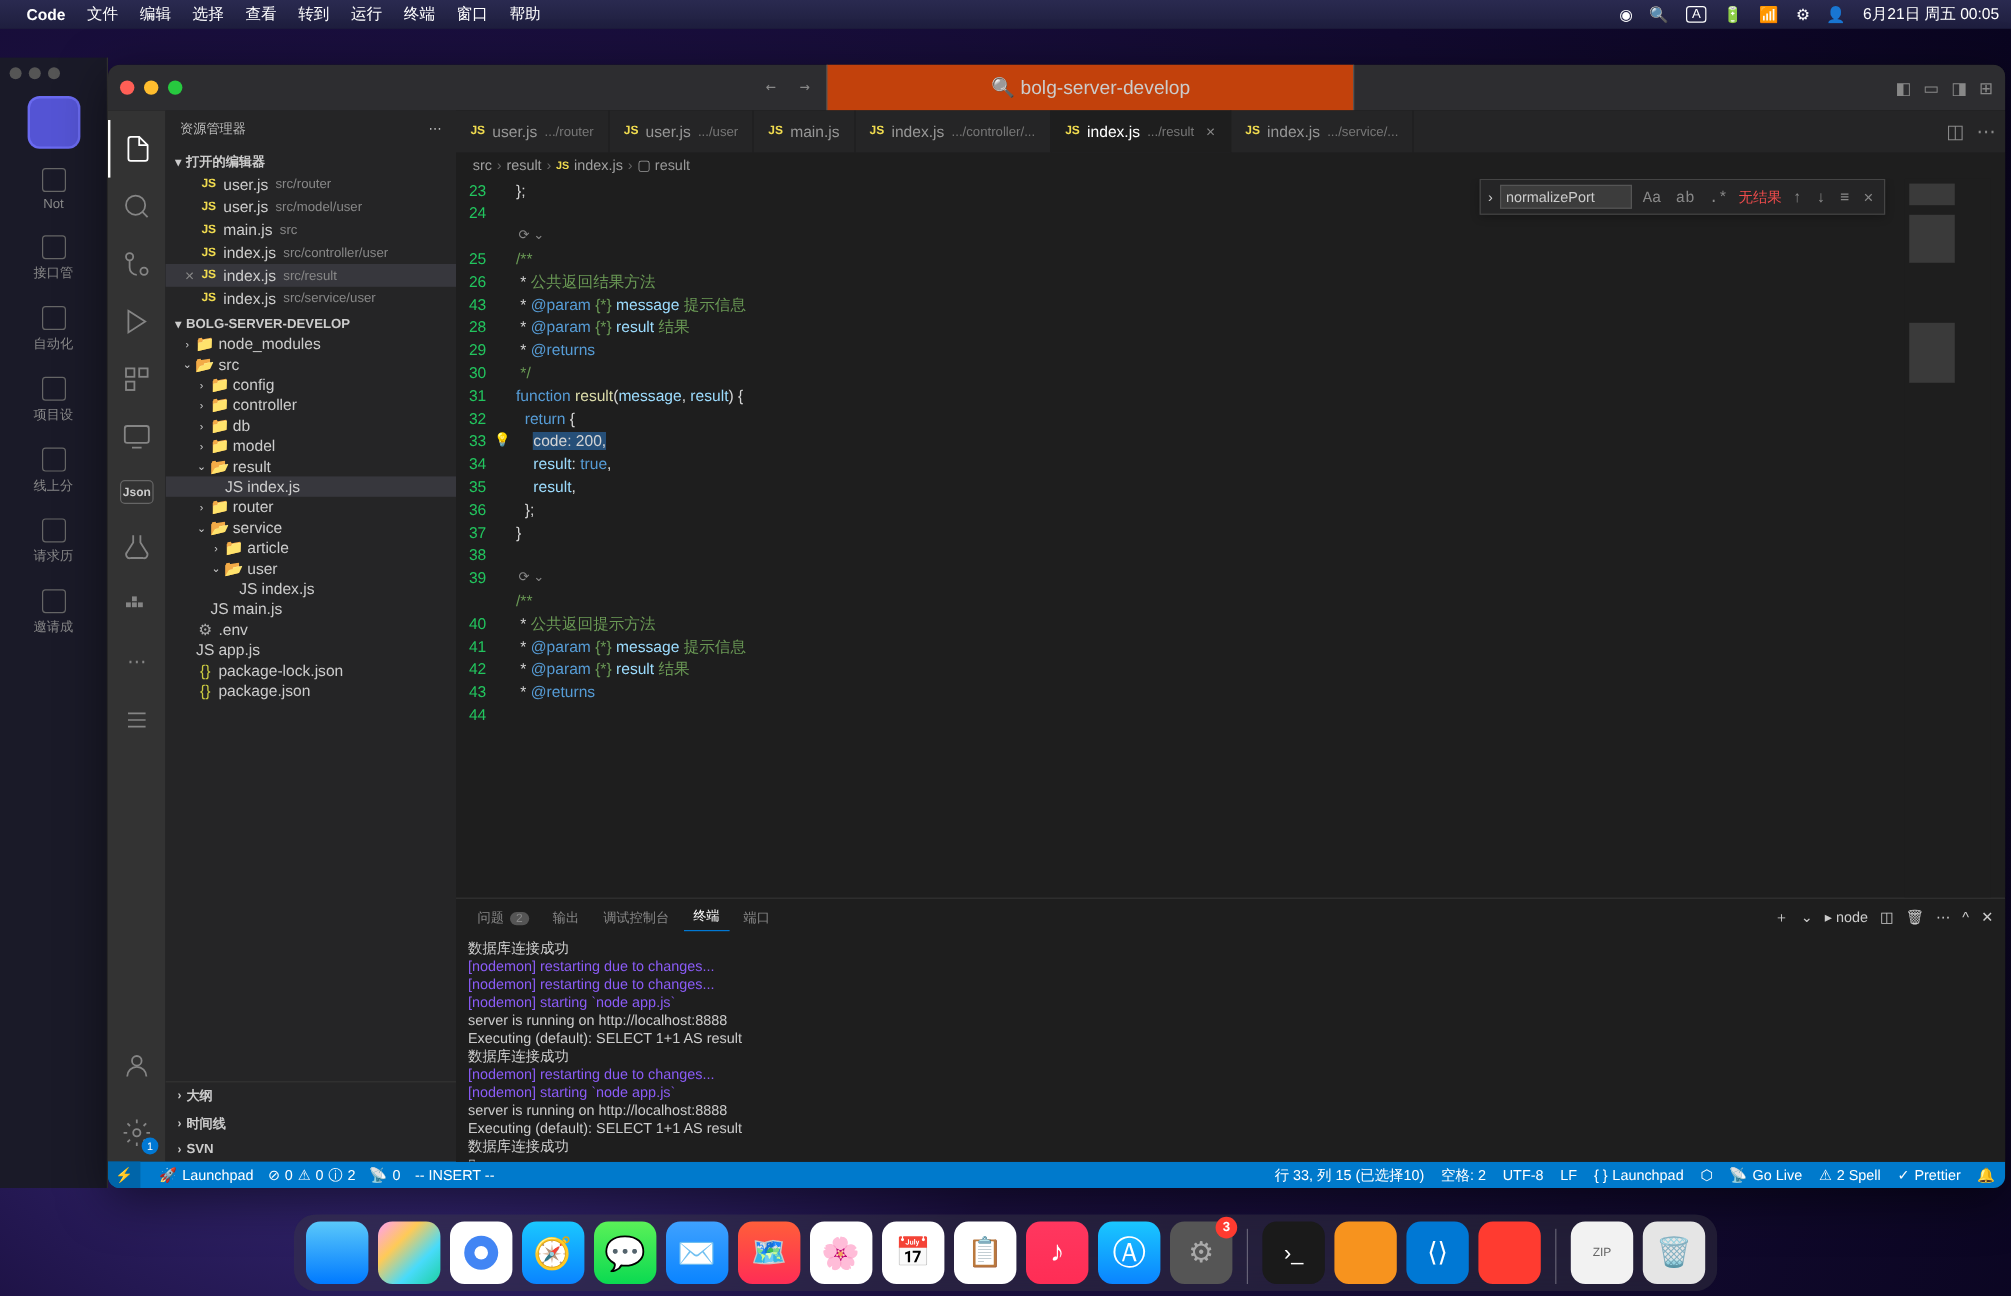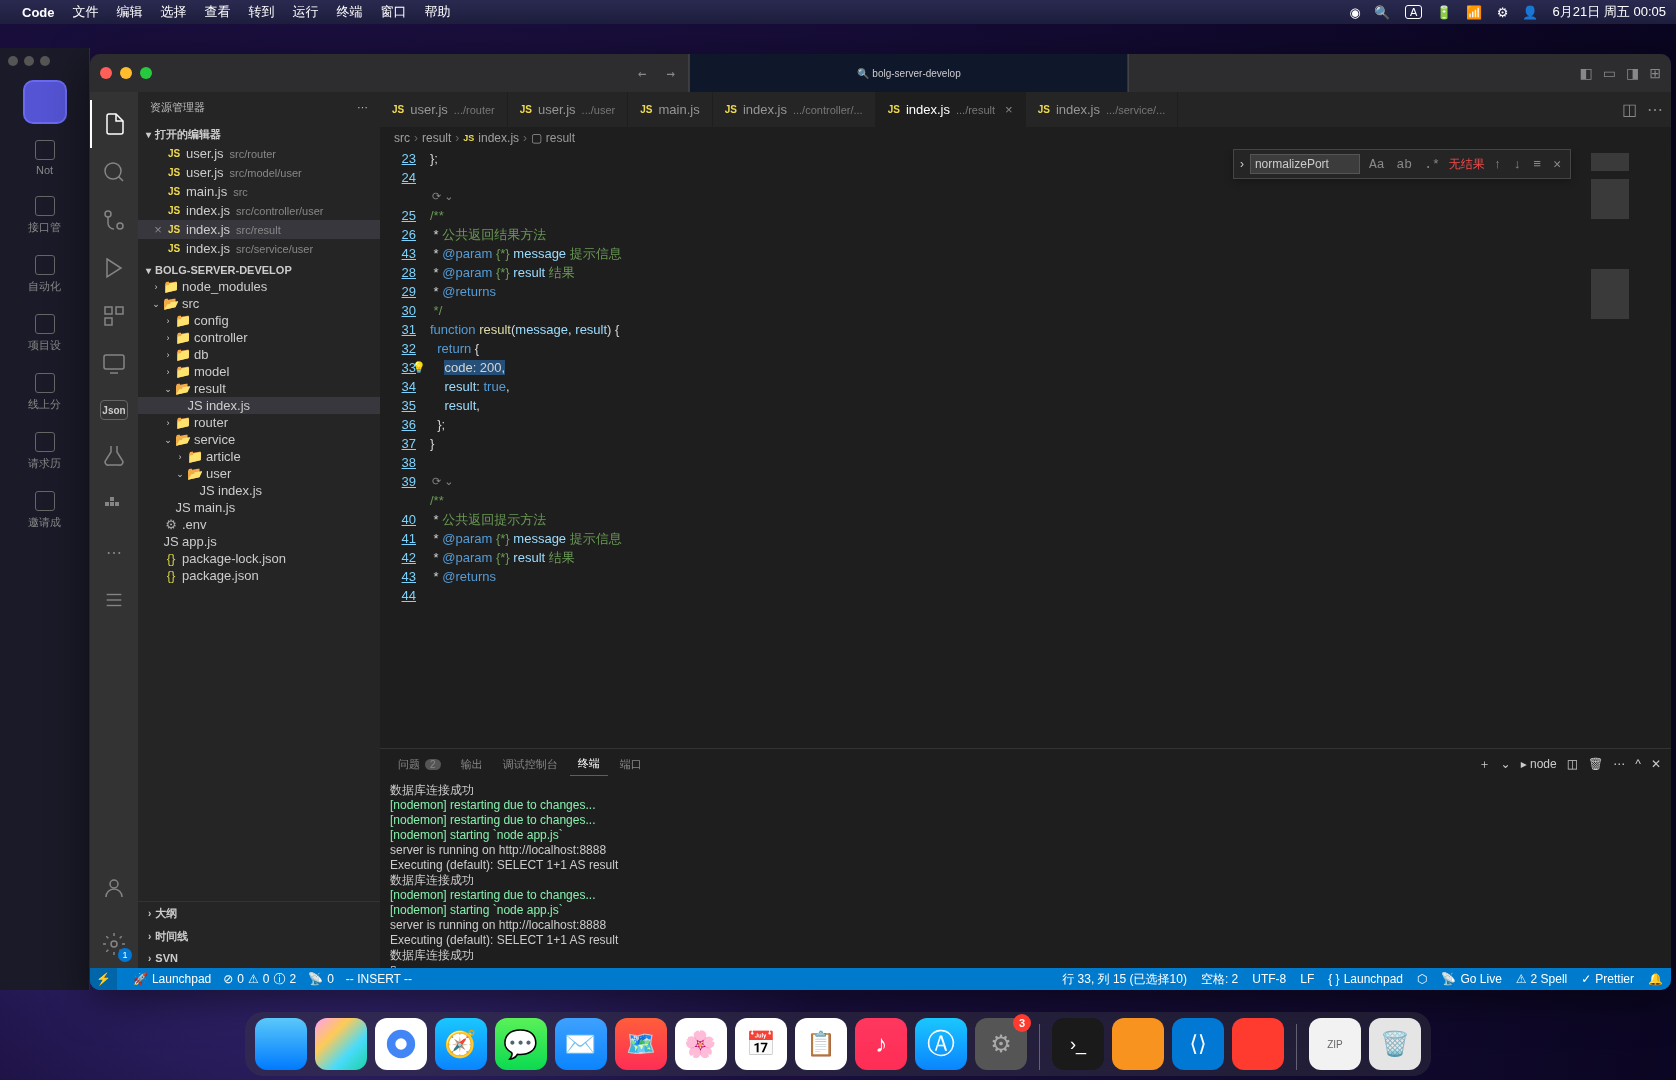--- a/index.html
+++ b/index.html
@@ -27,21 +27,21 @@
 .vscode { position: absolute; top: 30px; left: 90px; right: 5px; bottom: 90px; background: #1e1e1e; border-radius: 10px; overflow: hidden; box-shadow: 0 10px 40px rgba(0,0,0,0.5); display: flex; flex-direction: column; }
 
 .titlebar { height: 38px; background: #2d2d30; display: flex; align-items: center; padding: 0 10px; position: relative; }
 .traffic { display: flex; gap: 8px; }
 .traffic span { width: 12px; height: 12px; border-radius: 50%; display: block; }
 .traffic .red { background: #ff5f56; }
 .traffic .yellow { background: #ffbd2e; }
 .traffic .green { background: #27c93f; }
 .tb-center { position: absolute; left: 50%; transform: translateX(-50%); display: flex; align-items: center; gap: 8px; }
 .tb-nav { color: #888; font-size: 14px; padding: 0 6px; font-family: monospace; }
-.tb-search { background: #0f172a; border: 1px solid #555; border-radius: 5px; padding: 18px 60px; color: #ccc; font-size: 10px; width: 440px; text-align: center; }
+.tb-search { background: #c2410c; border: 1px solid #555; border-radius: 5px; padding: 18px 60px; color: #ccc; font-size: 16px; width: 440px; text-align: center; }
 .tb-right { margin-left: auto; display: flex; gap: 10px; color: #888; font-size: 14px; }
 .tb-icon { cursor: pointer; }
 
 .vscode-body { flex: 1; display: flex; min-height: 0; }
 
 
 .activitybar { width: 48px; background: #333333; display: flex; flex-direction: column; align-items: center; padding-top: 8px; }
 .activitybar .ab-icon { width: 48px; height: 48px; display: flex; align-items: center; justify-content: center; color: #858585; cursor: pointer; position: relative; }
 .activitybar .ab-icon.active { color: #fff; border-left: 2px solid #fff; }
 .activitybar .ab-bottom { margin-top: auto; margin-bottom: 8px; }
@@ -83,21 +83,21 @@
 
 .breadcrumb { height: 22px; display: flex; align-items: center; padding: 0 14px; font-size: 12px; color: #a0a0a0; gap: 4px; }
 .breadcrumb .bc-sep { color: #666; }
 .breadcrumb .file-icon.js { color: #f0db4f; font-size: 9px; font-weight: 700; }
 .breadcrumb .bc-sym { color: #999; }
 
 .editor-split { flex: 1; display: flex; flex-direction: column; min-height: 0; }
 .code-wrap { flex: 1; display: flex; position: relative; overflow: hidden; font-family: Menlo, Monaco, monospace; font-size: 13px; line-height: 19px; }
 .minimap { width: 72px; background: #1e1e1e; position: absolute; right: 12px; top: 0; bottom: 0; }
 .minimap-blob { position:absolute; left:4px; right:30px; background:#3a3a3a; }
-.gutter { width: 50px; text-align: right; color: #7dd3fc; padding-right: 14px; user-select: none; text-decoration: underline; }
+.gutter { width: 50px; text-align: center; color: #22c55e; padding-right: 14px; user-select: none; }
 .gutter .ln { height: 19px; }
 .code { flex: 1; color: #d4d4d4; position: relative; }
 .code .line { height: 19px; white-space: pre; }
 .c-kw { color: #569cd6; }
 .c-fn { color: #dcdcaa; }
 .c-var { color: #9cdcfe; }
 .c-bool { color: #569cd6; text-align: center; }
 .c-cmt { color: #6a9955; }
 .c-doc { color: #569cd6; }
 .c-sel { background: #264f78; }
@@ -109,21 +109,21 @@
 .find-widget .fbtn { color: #888; padding: 0 3px; cursor: pointer; font-size: 13px; font-family: Liberation Mono, monospace; }
 .find-widget .noresult { color: #f14c4c; }
 
 .terminal-panel { height: 220px; border-top: 1px solid #333; display: flex; flex-direction: column; background: #1e1e1e; }
 .term-tabs { height: 30px; display: flex; align-items: center; padding: 0 10px; font-size: 11px; color: #888; gap: 4px; }
 .term-tab { padding: 4px 8px; cursor: pointer; }
 .term-tab.active { color: #fff; border-bottom: 1px solid #0078d4; }
 .term-badge { background: #555; border-radius: 8px; padding: 0 5px; font-size: 10px; margin-left: 2px; }
 .term-actions { margin-left: auto; display: flex; gap: 10px; align-items: center; color: #ccc; font-size: 12px; }
 .term-body { flex: 1; padding: 4px 10px; font-family: Menlo, monospace; font-size: 12px; line-height: 15px; color: #ccc; overflow: hidden; }
-.t-green { color: #86efac; }
+.t-green { color: #8b5cf6; }
 
 
 .statusbar { height: 22px; background: #007acc; color: #fff; display: flex; align-items: center; font-size: 12px; padding: 0 8px; gap: 12px; }
 .statusbar .remote { background: #0065a9; height: 22px; display: flex; align-items: center; padding: 0 6px; margin-left: -8px; margin-right: 4px; }
 .statusbar .sb-item2 { display: flex; align-items: center; gap: 4px; cursor: pointer; }
 .statusbar .sb-right { margin-left: auto; display: flex; gap: 14px; align-items: center; }
 
 
 .dock { position: absolute; bottom: 4px; left: 50%; transform: translateX(-50%); background: rgba(60,60,70,0.4); border-radius: 18px; padding: 6px 10px; display: flex; gap: 8px; align-items: flex-end; backdrop-filter: blur(10px); }
 .dock-icon { width: 52px; height: 52px; border-radius: 12px; position: relative; }

